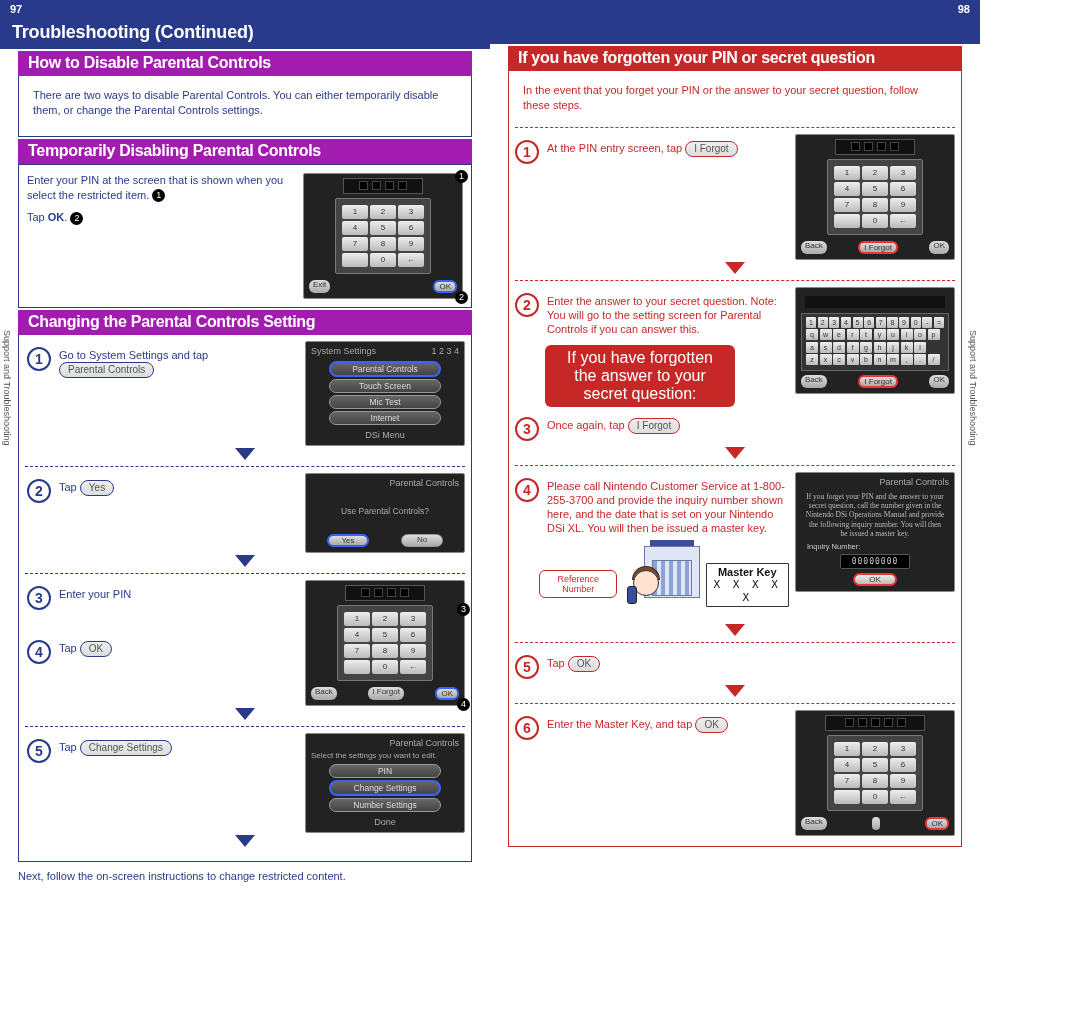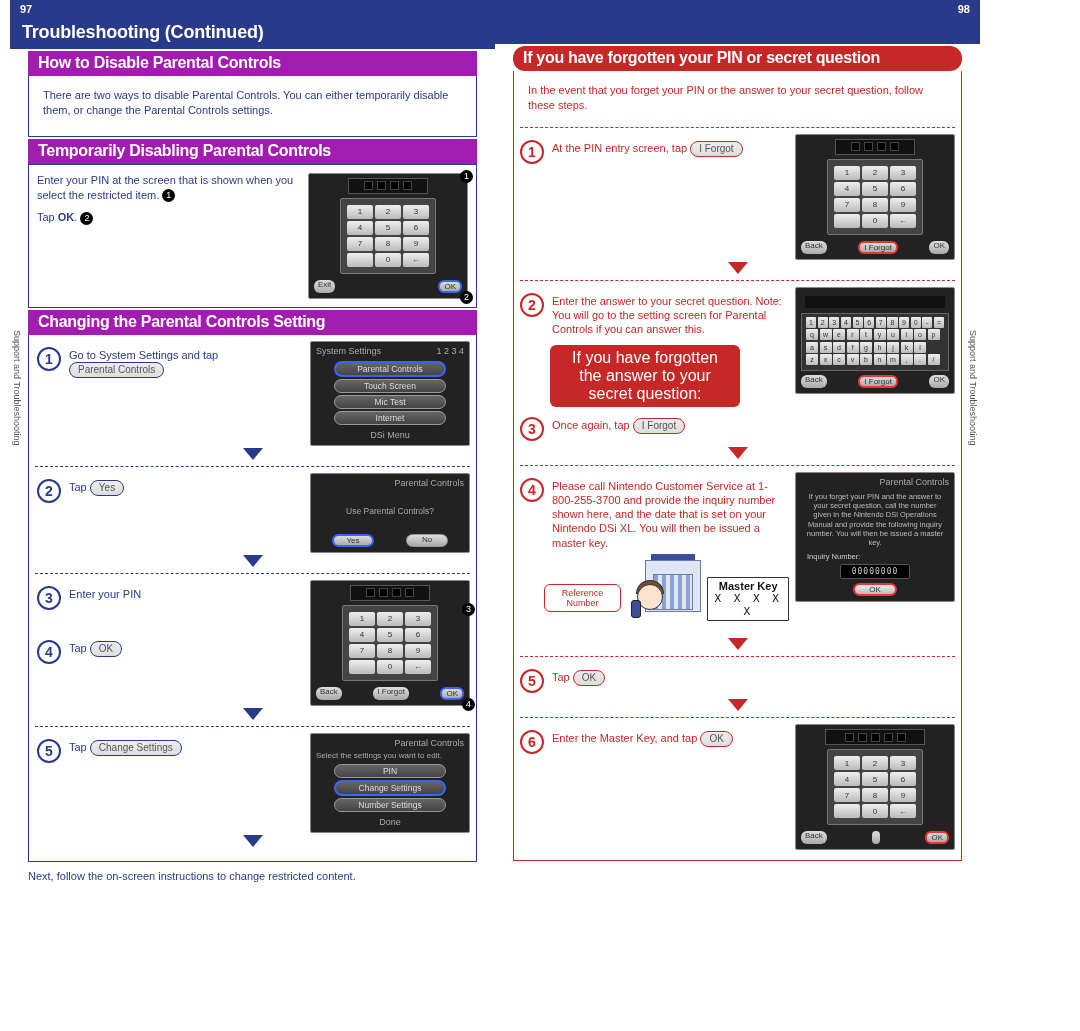--- a/index.html
+++ b/index.html
@@ -1,25 +1,25 @@
 <!DOCTYPE html>
 <html><head>
 <meta charset="utf-8">
 <style>
   * { box-sizing: border-box; margin: 0; padding: 0; }
   body { font-family: Arial, Helvetica, sans-serif; background: #fff; width: 1080px; font-size: 12px; color: #111; }
-  .spread { display: flex; width: 980px; padding-left: 10px; }
+  .spread { display: flex; width: 980px; }
   .page { width: 540px; position: relative; padding: 0 18px 10px 18px; }
   .page-left { border-right: 0; }
   .pagenum-bar { background: #2a3a8a; color: #fff; height: 18px; display: flex; align-items: center; padding: 0 10px; font-weight: bold; font-size: 11px; }
   .pagenum-l { justify-content: flex-start; }
   .pagenum-r { justify-content: flex-end; }
   .chapter { color: #fff; background: #2a3a8a; font-weight: bold; font-size: 18px; padding: 4px 12px 6px; font-family: "Arial Narrow", Arial, sans-serif; letter-spacing: -0.2px; margin: 0 -18px; }
   .section-bar { background: #a21caf; color: #fff; font-weight: bold; font-size: 16px; padding: 3px 10px 4px; font-family: "Arial Narrow", Arial, sans-serif; letter-spacing: -0.3px; margin-top: 2px; }
-  .section-bar-red { background: #c62828; border-radius: 12px; }
+  .section-bar-red { background: #c62828; }
   .caption { color: #2a3a8a; font-size: 11px; line-height: 1.35; padding: 6px 8px 8px 8px; }
   .caption-red { color: #c62828; }
   .box { border: 1px solid #2a3a8a; border-top: none; padding: 6px 6px 10px 6px; position: relative; margin-bottom: 2px; }
   .box-red { border-color: #c62828; }
   .step-row { display: flex; align-items: flex-start; gap: 8px; padding: 4px 0 4px 2px; }
   .step-row.redrow { padding: 4px 0; }
   .step-num { flex: 0 0 24px; width: 24px; height: 24px; border: 2.5px solid #2a3a8a; border-radius: 50%; color: #2a3a8a; display: flex; align-items: center; justify-content: center; font-weight: bold; font-size: 14px; margin-top: 2px; }
   .step-num-red { border-color: #c62828; color: #c62828; }
   .step-text { flex: 1; color: #2a3a8a; font-size: 11px; line-height: 1.3; padding-top: 3px; }
   .step-text-red { color: #c62828; }
@@ -52,21 +52,21 @@
   .circled { display:inline-block; width:13px; height:13px; border-radius:50%; background:#000; color:#fff; font-size:9px; text-align:center; line-height:13px; vertical-align:middle; }
   .ref-bubble { border:1px solid #333; border-radius:6px; padding:3px 6px; font-size:9px; text-align:center; background:#fff; display:inline-block; }
   .ref-bubble.red { color:#c62828; border-color:#c62828; }
   .mk-bubble { border:1px solid #333; border-radius:1px; padding:2px 5px; font-size:11px; background:#fff; margin-top:2px; text-align:center; }
   .mk-bubble .mk-row { letter-spacing:3px; font-family:monospace; }
   .red-note { background:#c62828; color:#fff; border-radius:6px; padding:4px 10px; font-size:16px; text-align:center; width:190px; margin:4px 0 4px 30px; }
   .ds-keyboard { background:#333; border:1px solid #666; padding:3px 4px; font-size:7px; color:#ccc; }
   .ds-keyboard .krow { display:flex; gap:1.5px; margin-bottom:1.5px; }
   .ds-keyboard .k { background:linear-gradient(#eee,#bbb); color:#333; width:12px; height:11px; text-align:center; border-radius:1px; font-size:7px; line-height:11px; }
   .ds-fieldbar { background:#111; height:12px; margin:4px 4px 5px; }
-  .ds-infobox { font-size:7.5px; color:#bbb; line-height:1.25; padding:2px 4px 4px; text-align:center; }
+  .ds-infobox { font-size:7.5px; color:#bbb; line-height:1.25; padding:2px 4px 4px; text-align:center;font-family:Liberation Serif, serif; }
   .ds-inqnum { background:#000; border:1px solid #555; border-radius:2px; padding:2px 4px; margin:3px auto 4px; width:70px; text-align:center; font-family:monospace; letter-spacing:1px; font-size:8px; }
   .ds-okcenter { border:2px solid #e33; border-radius:8px; width:44px; margin:0 auto; text-align:center; font-size:8px; background:linear-gradient(#eee,#bbb); color:#333; }
   .kiosk { width:90px; height:76px; position:relative; }
   .kiosk .building { position:absolute; right:0; top:0; width:56px; height:52px; background:#dfe6f5; border:1px solid #6a7aa8; }
   .kiosk .roof { position:absolute; right:6px; top:-6px; width:44px; height:8px; background:#3c4d99; }
   .kiosk .door { position:absolute; right:8px; top:14px; width:40px; height:36px; background:repeating-linear-gradient(90deg,#8da3d6 0 4px,#dfe6f5 4px 8px); border:1px solid #6a7aa8; }
   .kiosk .person-head { position:absolute; left:10px; top:24px; width:26px; height:26px; border-radius:50%; background:#ffe2cf; border:1.5px solid #333; }
   .kiosk .person-hair { position:absolute; left:9px; top:20px; width:28px; height:14px; border-radius:14px 14px 0 0; background:#7a4a2f; border:1.5px solid #333; }
   .kiosk .phone { position:absolute; left:4px; top:40px; width:10px; height:18px; background:#3c4d99; border-radius:3px; border:1px solid #222; }
   .col { display:flex; gap:6px; }

